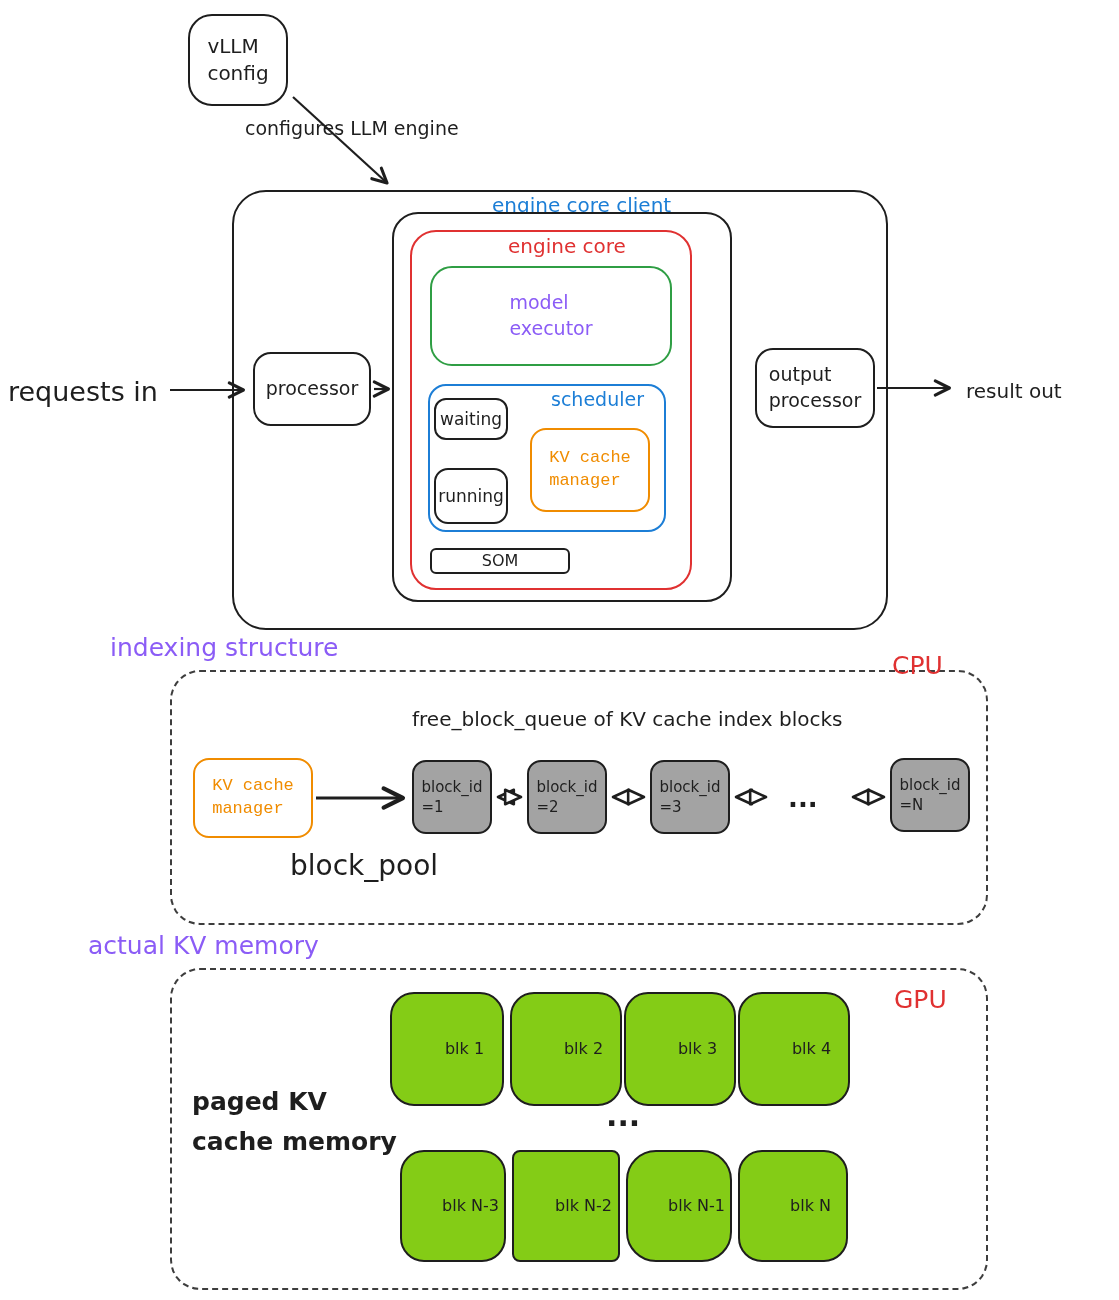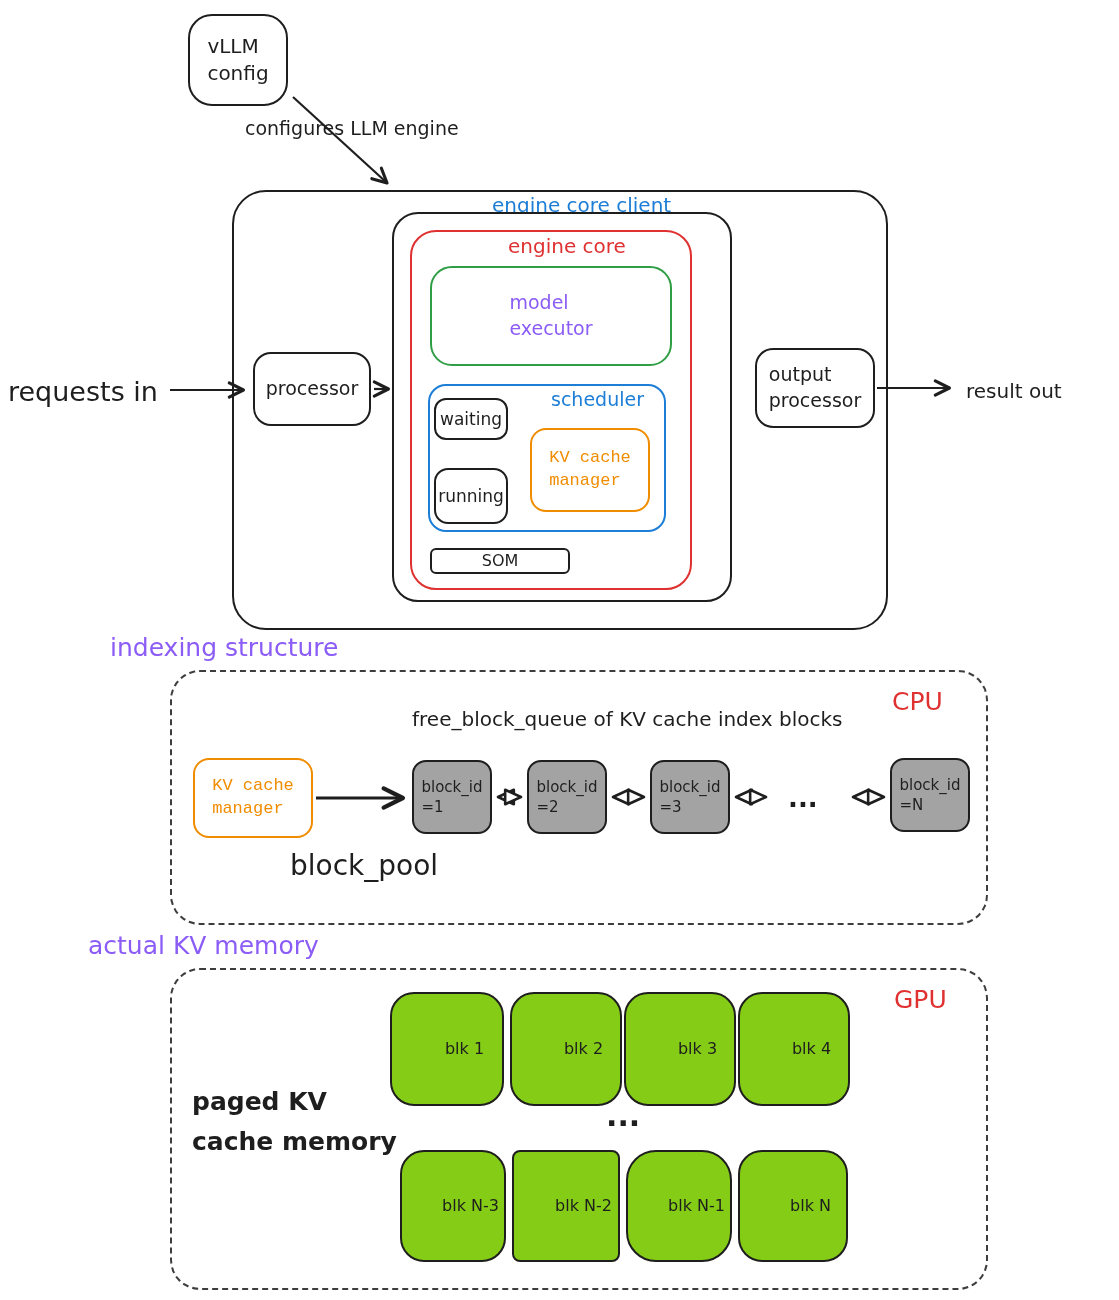--- a/index.html
+++ b/index.html
@@ -86,21 +86,21 @@
 
   <div class="lbl" style="left:8px; top:374px; font-size:27px;">requests in</div>
   <div class="box" style="left:253px; top:352px; width:118px; height:74px; border-radius:18px; font-size:19px;">processor</div>
   <div class="box" style="left:755px; top:348px; width:120px; height:80px; border-radius:18px; font-size:19px;">output
 processor</div>
   <div class="lbl" style="left:966px; top:358px; font-size:20px;margin-top:20px;">result out</div>
 
   <div class="lbl green" style="left:110px; top:632px; font-size:25px;">indexing structure</div>
 
   <div class="box dashed" style="left:170px; top:670px; width:818px; height:255px; border-radius:30px;"></div>
-  <div class="lbl red" style="left:892px; top:686px; font-size:25px;">CPU</div>
+  <div class="lbl red" style="left:892px; top:650px; font-size:25px;">CPU</div>
   <div class="lbl" style="left:412px; top:706px; font-size:20px;">free_block_queue of KV cache index blocks</div>
 
   <div class="box b-orange orange" style="left:193px; top:758px; width:120px; height:80px; border-radius:16px; font-size:17px;">KV cache
 manager</div>
 
   <div class="box pink" style="left:412px; top:760px; width:80px; height:74px; border-radius:14px; font-size:15px;">block_id
 =1</div>
   <div class="box pink" style="left:527px; top:760px; width:80px; height:74px; border-radius:14px; font-size:15px;">block_id
 =2</div>
   <div class="box pink" style="left:650px; top:760px; width:80px; height:74px; border-radius:14px; font-size:15px;">block_id

